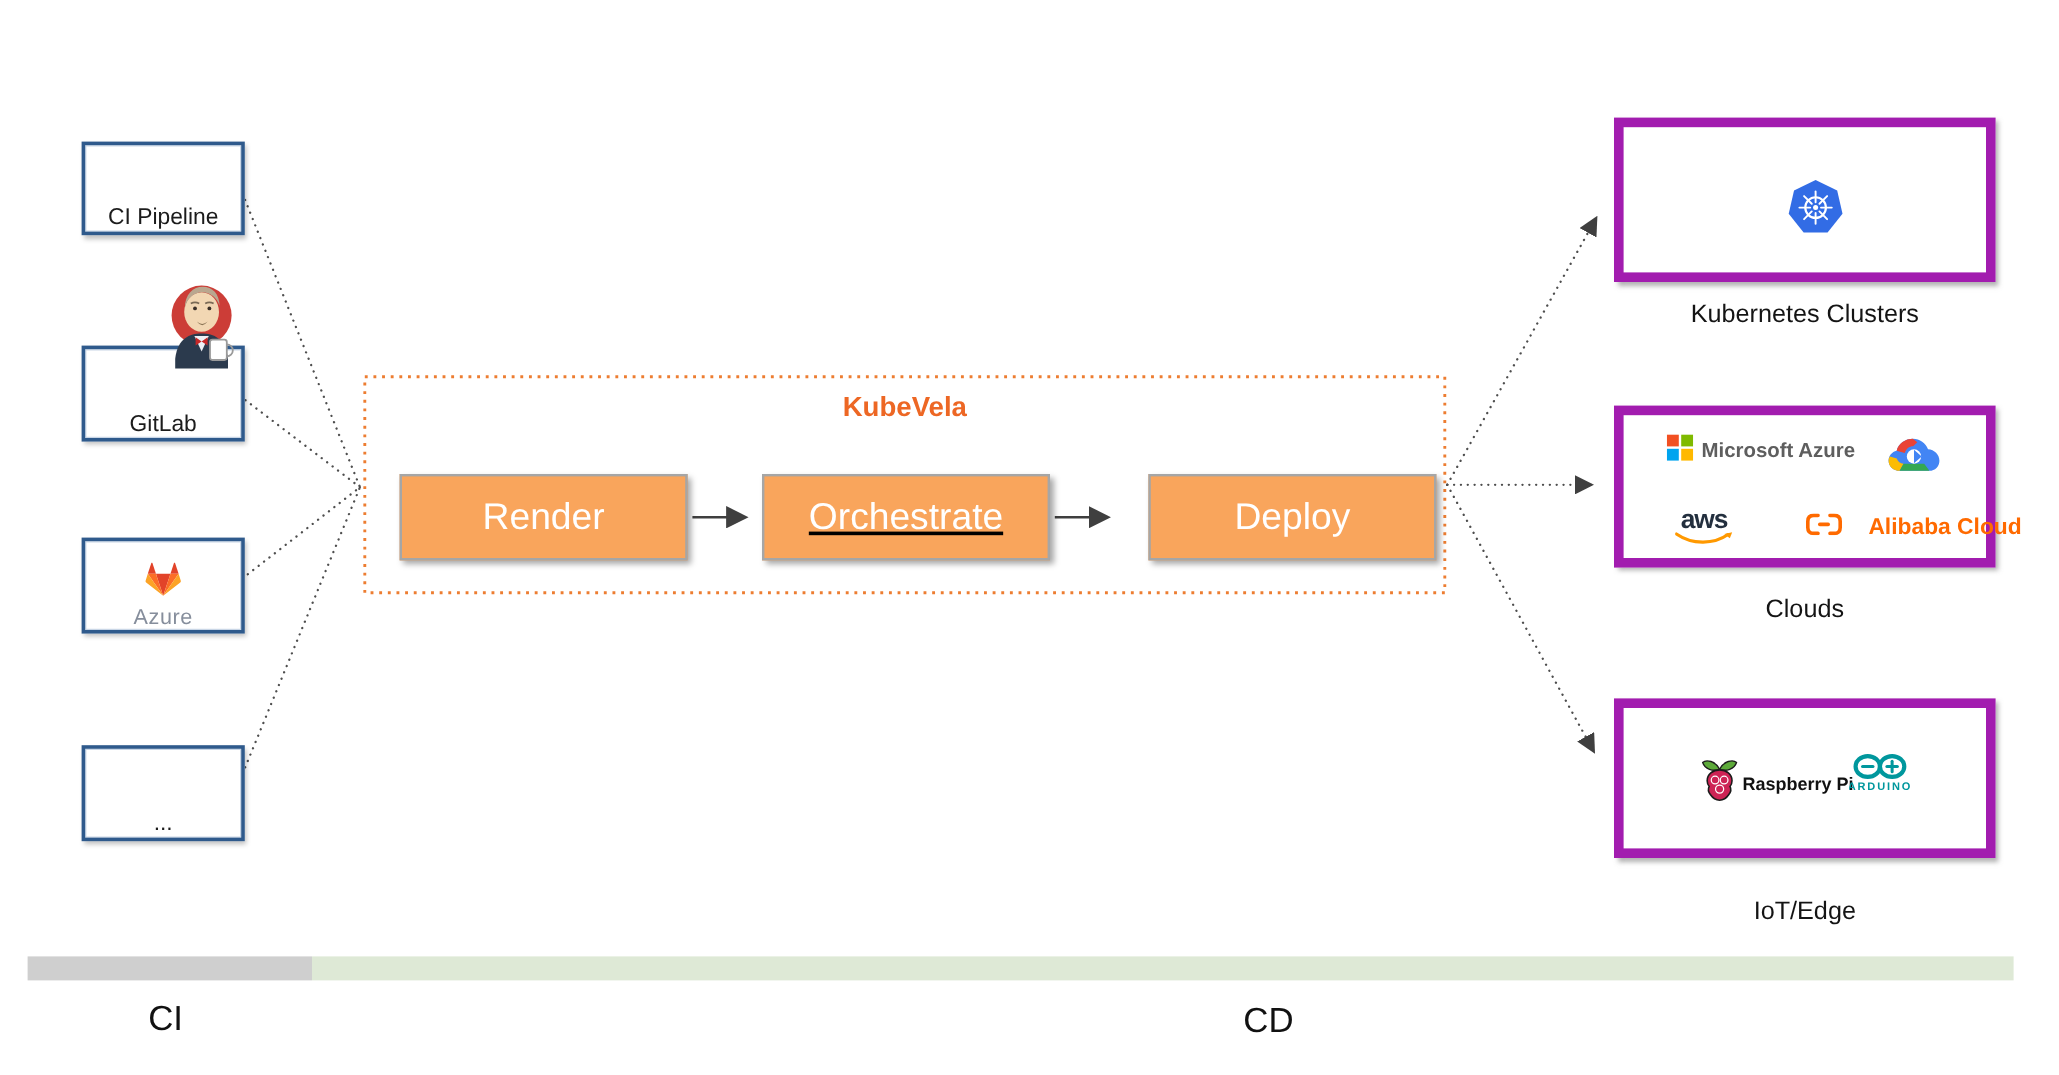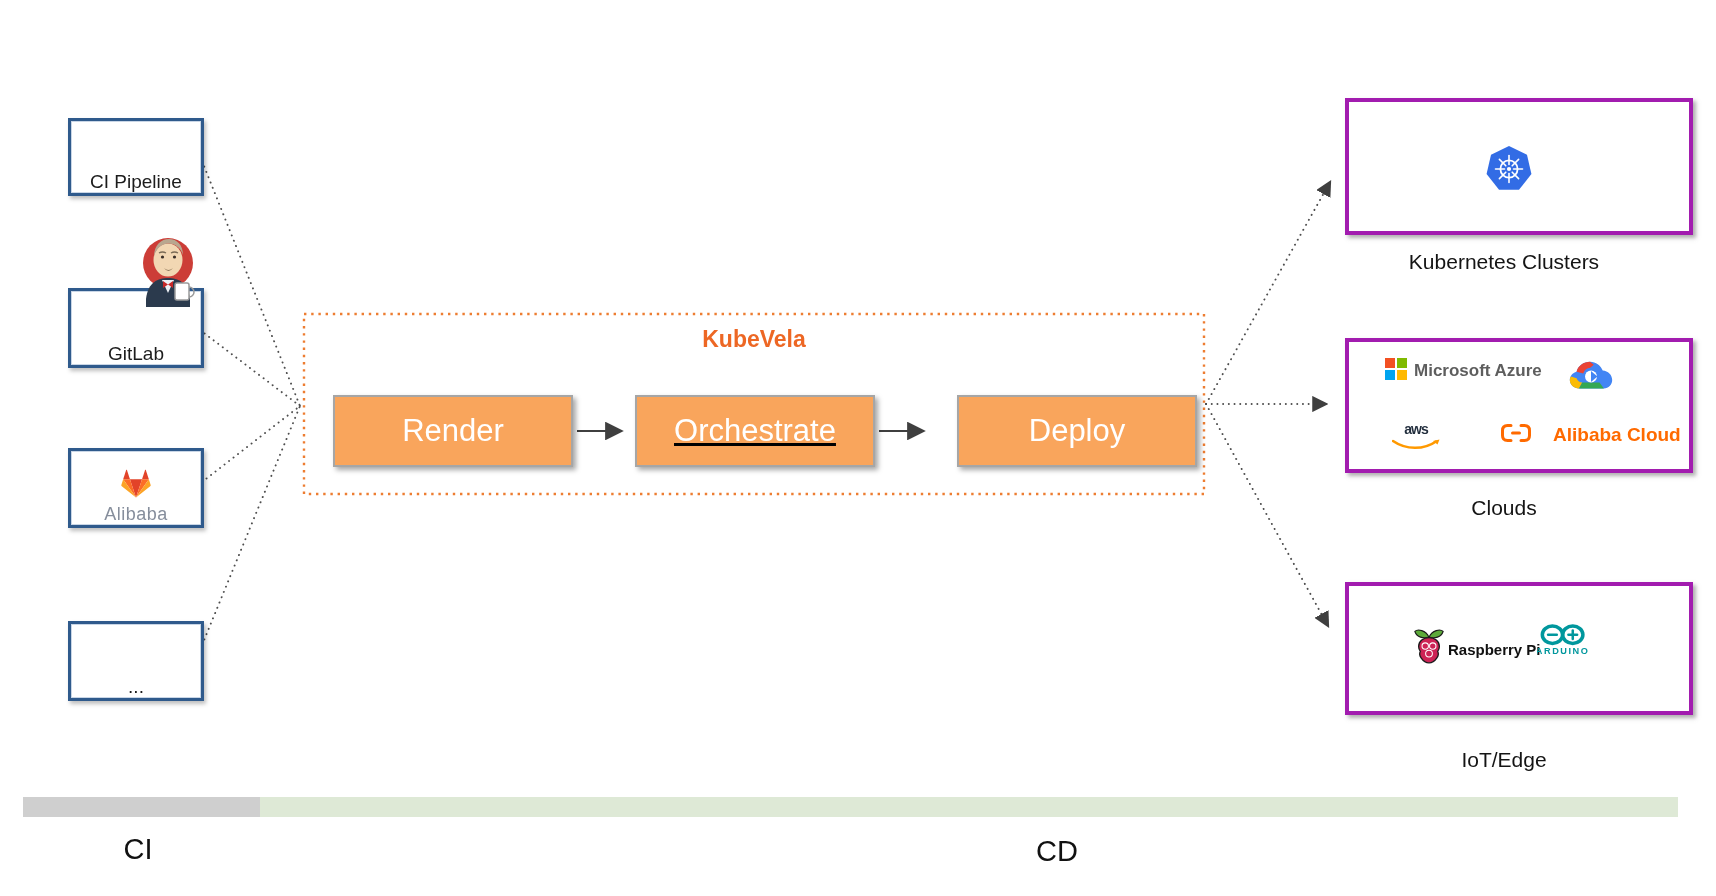--- a/index.html
+++ b/index.html
@@ -18,28 +18,28 @@
 
   
   .kv-title{position:absolute;left:304px;top:326px;width:900px;text-align:center;
             font-size:23px;font-weight:bold;color:#ed6724;z-index:2;}
   .proc-box{position:absolute;top:395px;width:240px;height:72px;background:#f9a55c;
             border:2px solid #a6a6a6;box-sizing:border-box;box-shadow:3px 3px 5px rgba(0,0,0,.35);
             display:flex;align-items:center;justify-content:center;z-index:2;}
   .proc-label{font-size:31px;color:#fff;}
 
   
-  .tgt-box{position:absolute;left:1345px;width:348px;background:#fff;border:4px solid #a21caf;
+  .tgt-box{position:absolute;left:1345px;width:318px;background:#fff;border:8px solid #a21caf;
            box-sizing:border-box;box-shadow:3px 3px 4px rgba(110,110,110,.55);z-index:2;text-align:right;}
   .tgt-label{position:absolute;left:1345px;width:318px;text-align:center;font-size:21px;
              color:#141414;z-index:2;}
   .logo-abs{position:absolute;display:flex;align-items:center;}
   .azure-text{font-size:17px;font-weight:600;color:#5e5e5e;margin-left:7px;white-space:nowrap;}
   .aws-wrap{flex-direction:column;align-items:center;}
-  .aws-text{font-size:14px;font-weight:bold;color:#232f3e;letter-spacing:-1px;line-height:18px;}
+  .aws-text{font-size:22px;font-weight:bold;color:#232f3e;letter-spacing:-1px;line-height:18px;}
   .ali-text{font-size:19px;font-weight:bold;color:#ff6a00;margin-left:22px;white-space:nowrap;}
   .rpi-text{font-size:15px;font-weight:bold;color:#111;margin-left:3px;white-space:nowrap;}
 
   
   .bar-seg{position:absolute;top:797px;height:20px;z-index:2;}
   .bar-label{position:absolute;font-size:29px;color:#111;z-index:2;text-align:center;width:90px;}
 </style>
 </head>
 <body>
 
@@ -104,21 +104,21 @@
         <svg viewBox="0 0 36 36" width="36" height="33">
           <path fill="#e24329" d="M18,34.4 L11.4,14.4 L24.6,14.4 Z"></path>
           <path fill="#e24329" d="M11.4,14.4 L8.2,4.6 C8,4.1 7.4,4.1 7.2,4.6 L4,14.4 Z"></path>
           <path fill="#e24329" d="M24.6,14.4 L27.8,4.6 C28,4.1 28.6,4.1 28.8,4.6 L32,14.4 Z"></path>
           <path fill="#fc6d26" d="M18,34.4 L11.4,14.4 L4,14.4 Z"></path>
           <path fill="#fc6d26" d="M18,34.4 L24.6,14.4 L32,14.4 Z"></path>
           <path fill="#fca326" d="M4,14.4 L2,20.6 C1.8,21.2 2,21.8 2.5,22.2 L18,34.4 Z"></path>
           <path fill="#fca326" d="M32,14.4 L34,20.6 C34.2,21.2 34,21.8 33.5,22.2 L18,34.4 Z"></path>
         </svg>
       </span>
-      <span class="gitlab-text">Alibaba</span>
+      <span class="gitlab-text">Azure</span>
     </span>
   </div>
 
   <div class="src-box" style="top:621px;height:74px;">
     <span class="src-label">...</span>
   </div>
 
   <div class="kv-title">KubeVela</div>
 
   <div class="proc-box" style="left:333px;">

